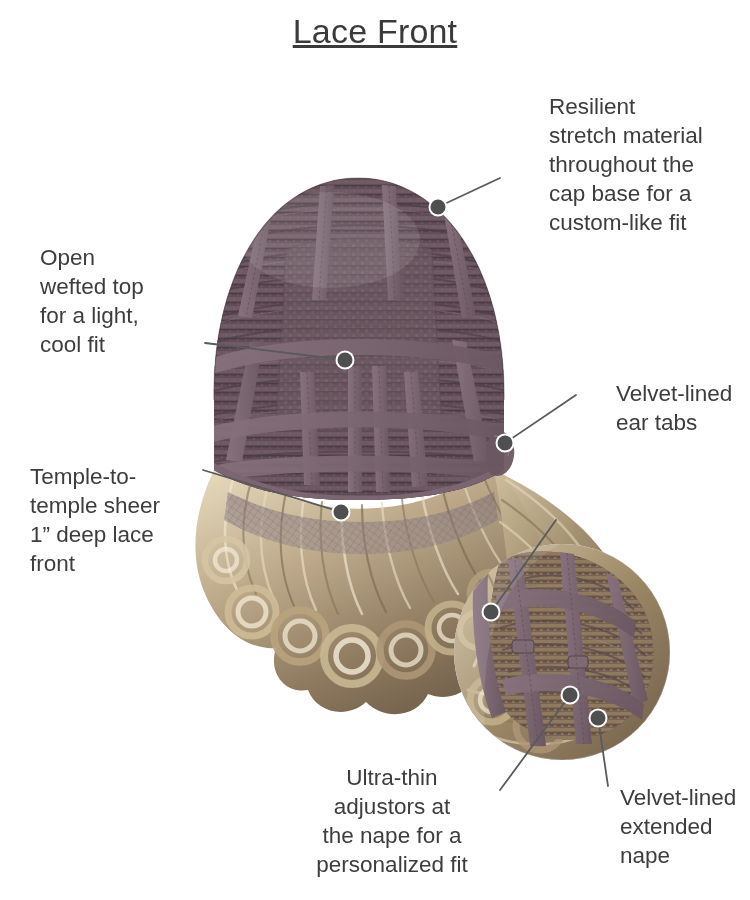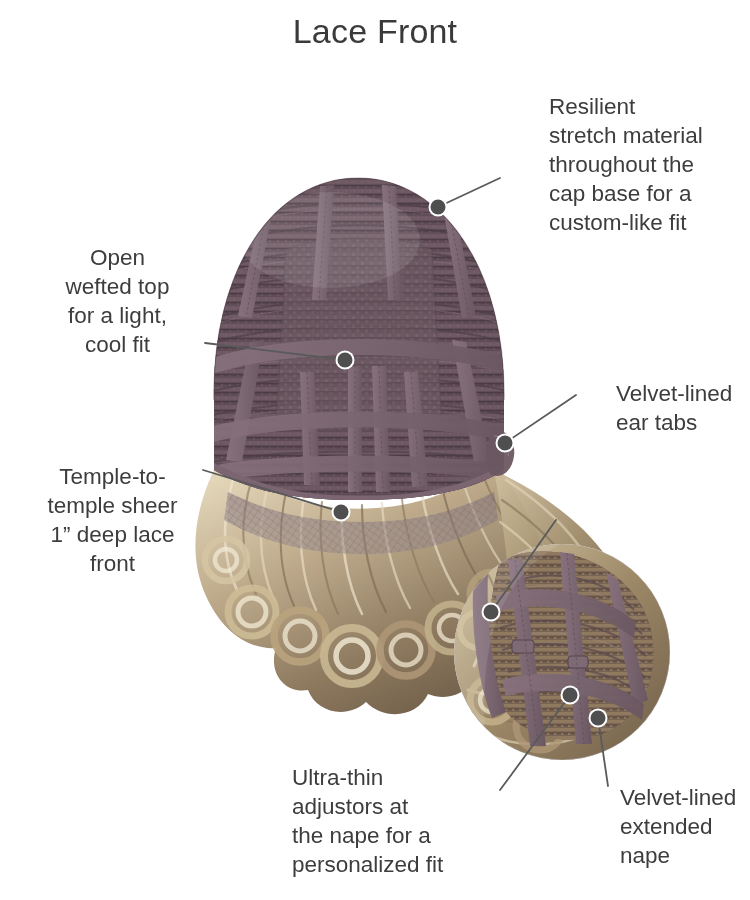--- a/index.html
+++ b/index.html
@@ -25,34 +25,35 @@
   #title {
     position: absolute;
     left: 0;
     top: 12px;
     width: 750px;
     text-align: center;
     font-size: 34px;
     font-weight: 400;
     letter-spacing: 0.2px;
     color: #3a3a3a;
+    text-decoration: underline;
   }
 
   
   .callout {
     position: absolute;
     font-size: 22.5px;
     line-height: 29px;
     color: #3d3d3d;
     font-weight: 400;
     white-space: pre-line;
   }
   .callout.right { text-align: left; margin-left: 44px; }
-  .callout.left  { text-align: center; }
-  .callout.center{ text-align: left; }
+  .callout.left  { text-align: left; }
+  .callout.center{ text-align: center; }
 
   #co-resilient { left: 505px; top: 92px;  width: 230px; }
   #co-open      { left: 40px;  top: 243px; width: 155px; }
   #co-temple    { left: 30px;  top: 418px; width: 165px; margin-top: 44px; }
   #co-eartabs   { left: 572px; top: 379px; width: 165px; }
   #co-adjustors { left: 292px; top: 763px; width: 200px; }
   #co-nape      { left: 576px; top: 783px; width: 160px; }
 
   
   #art {

